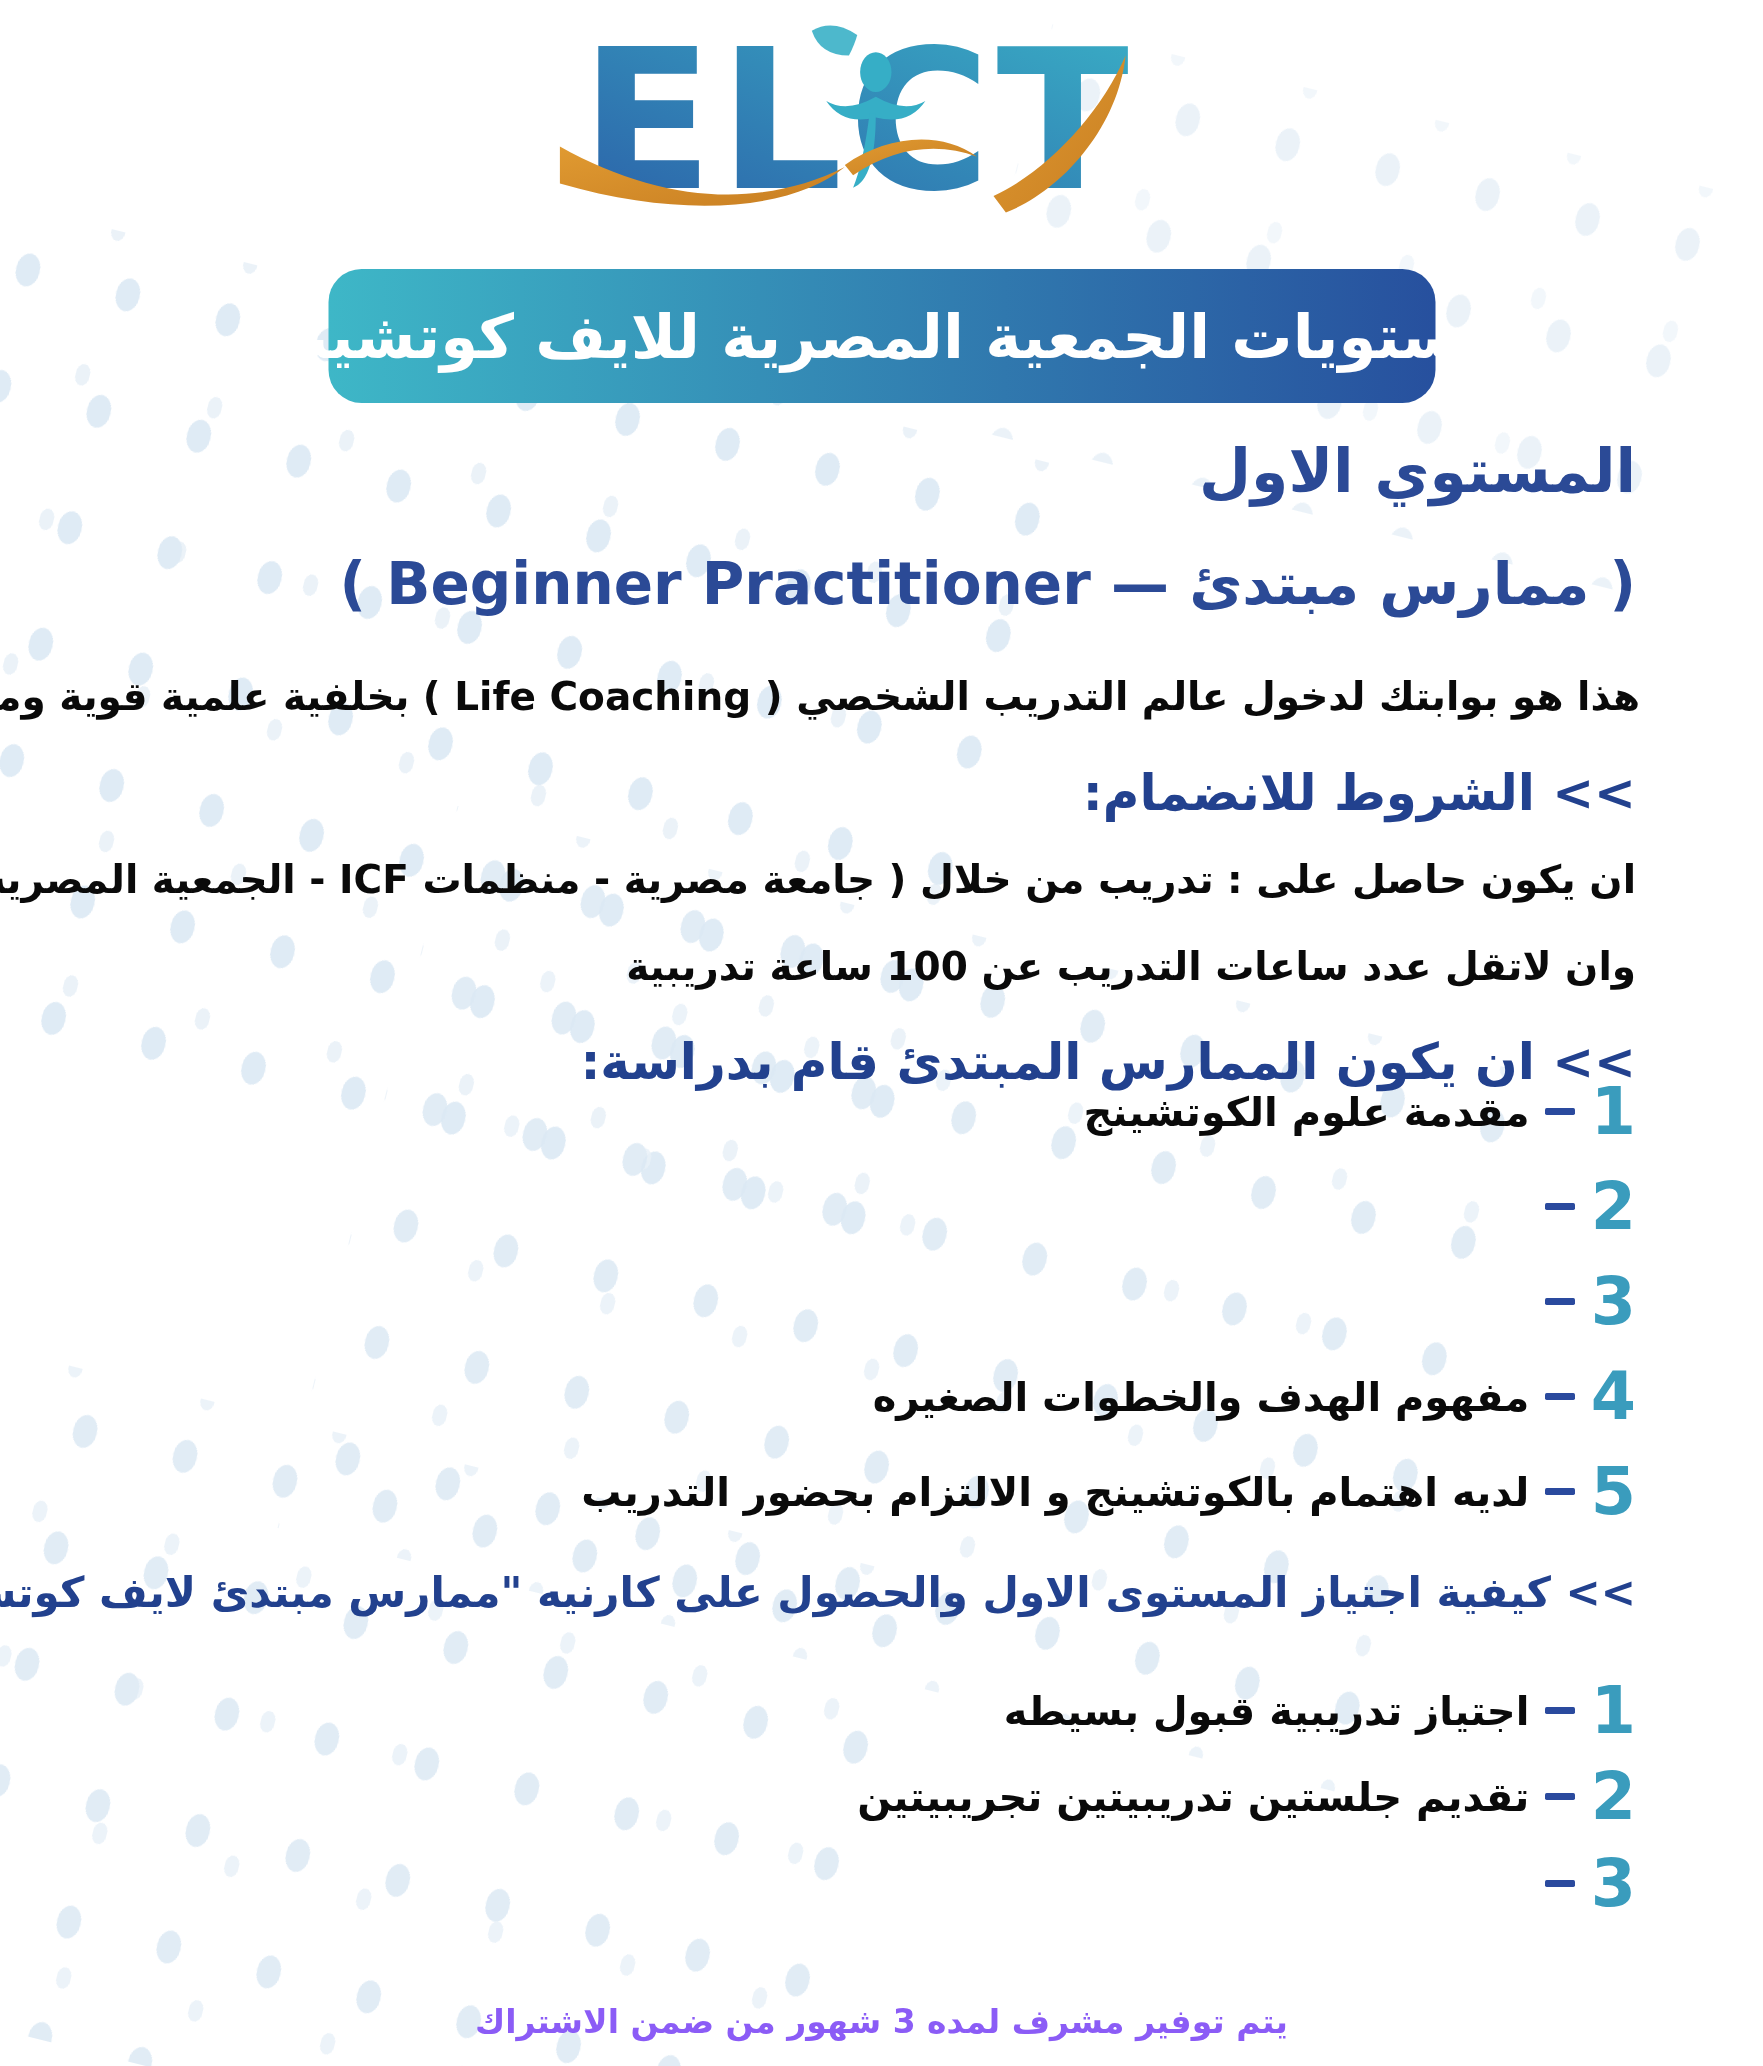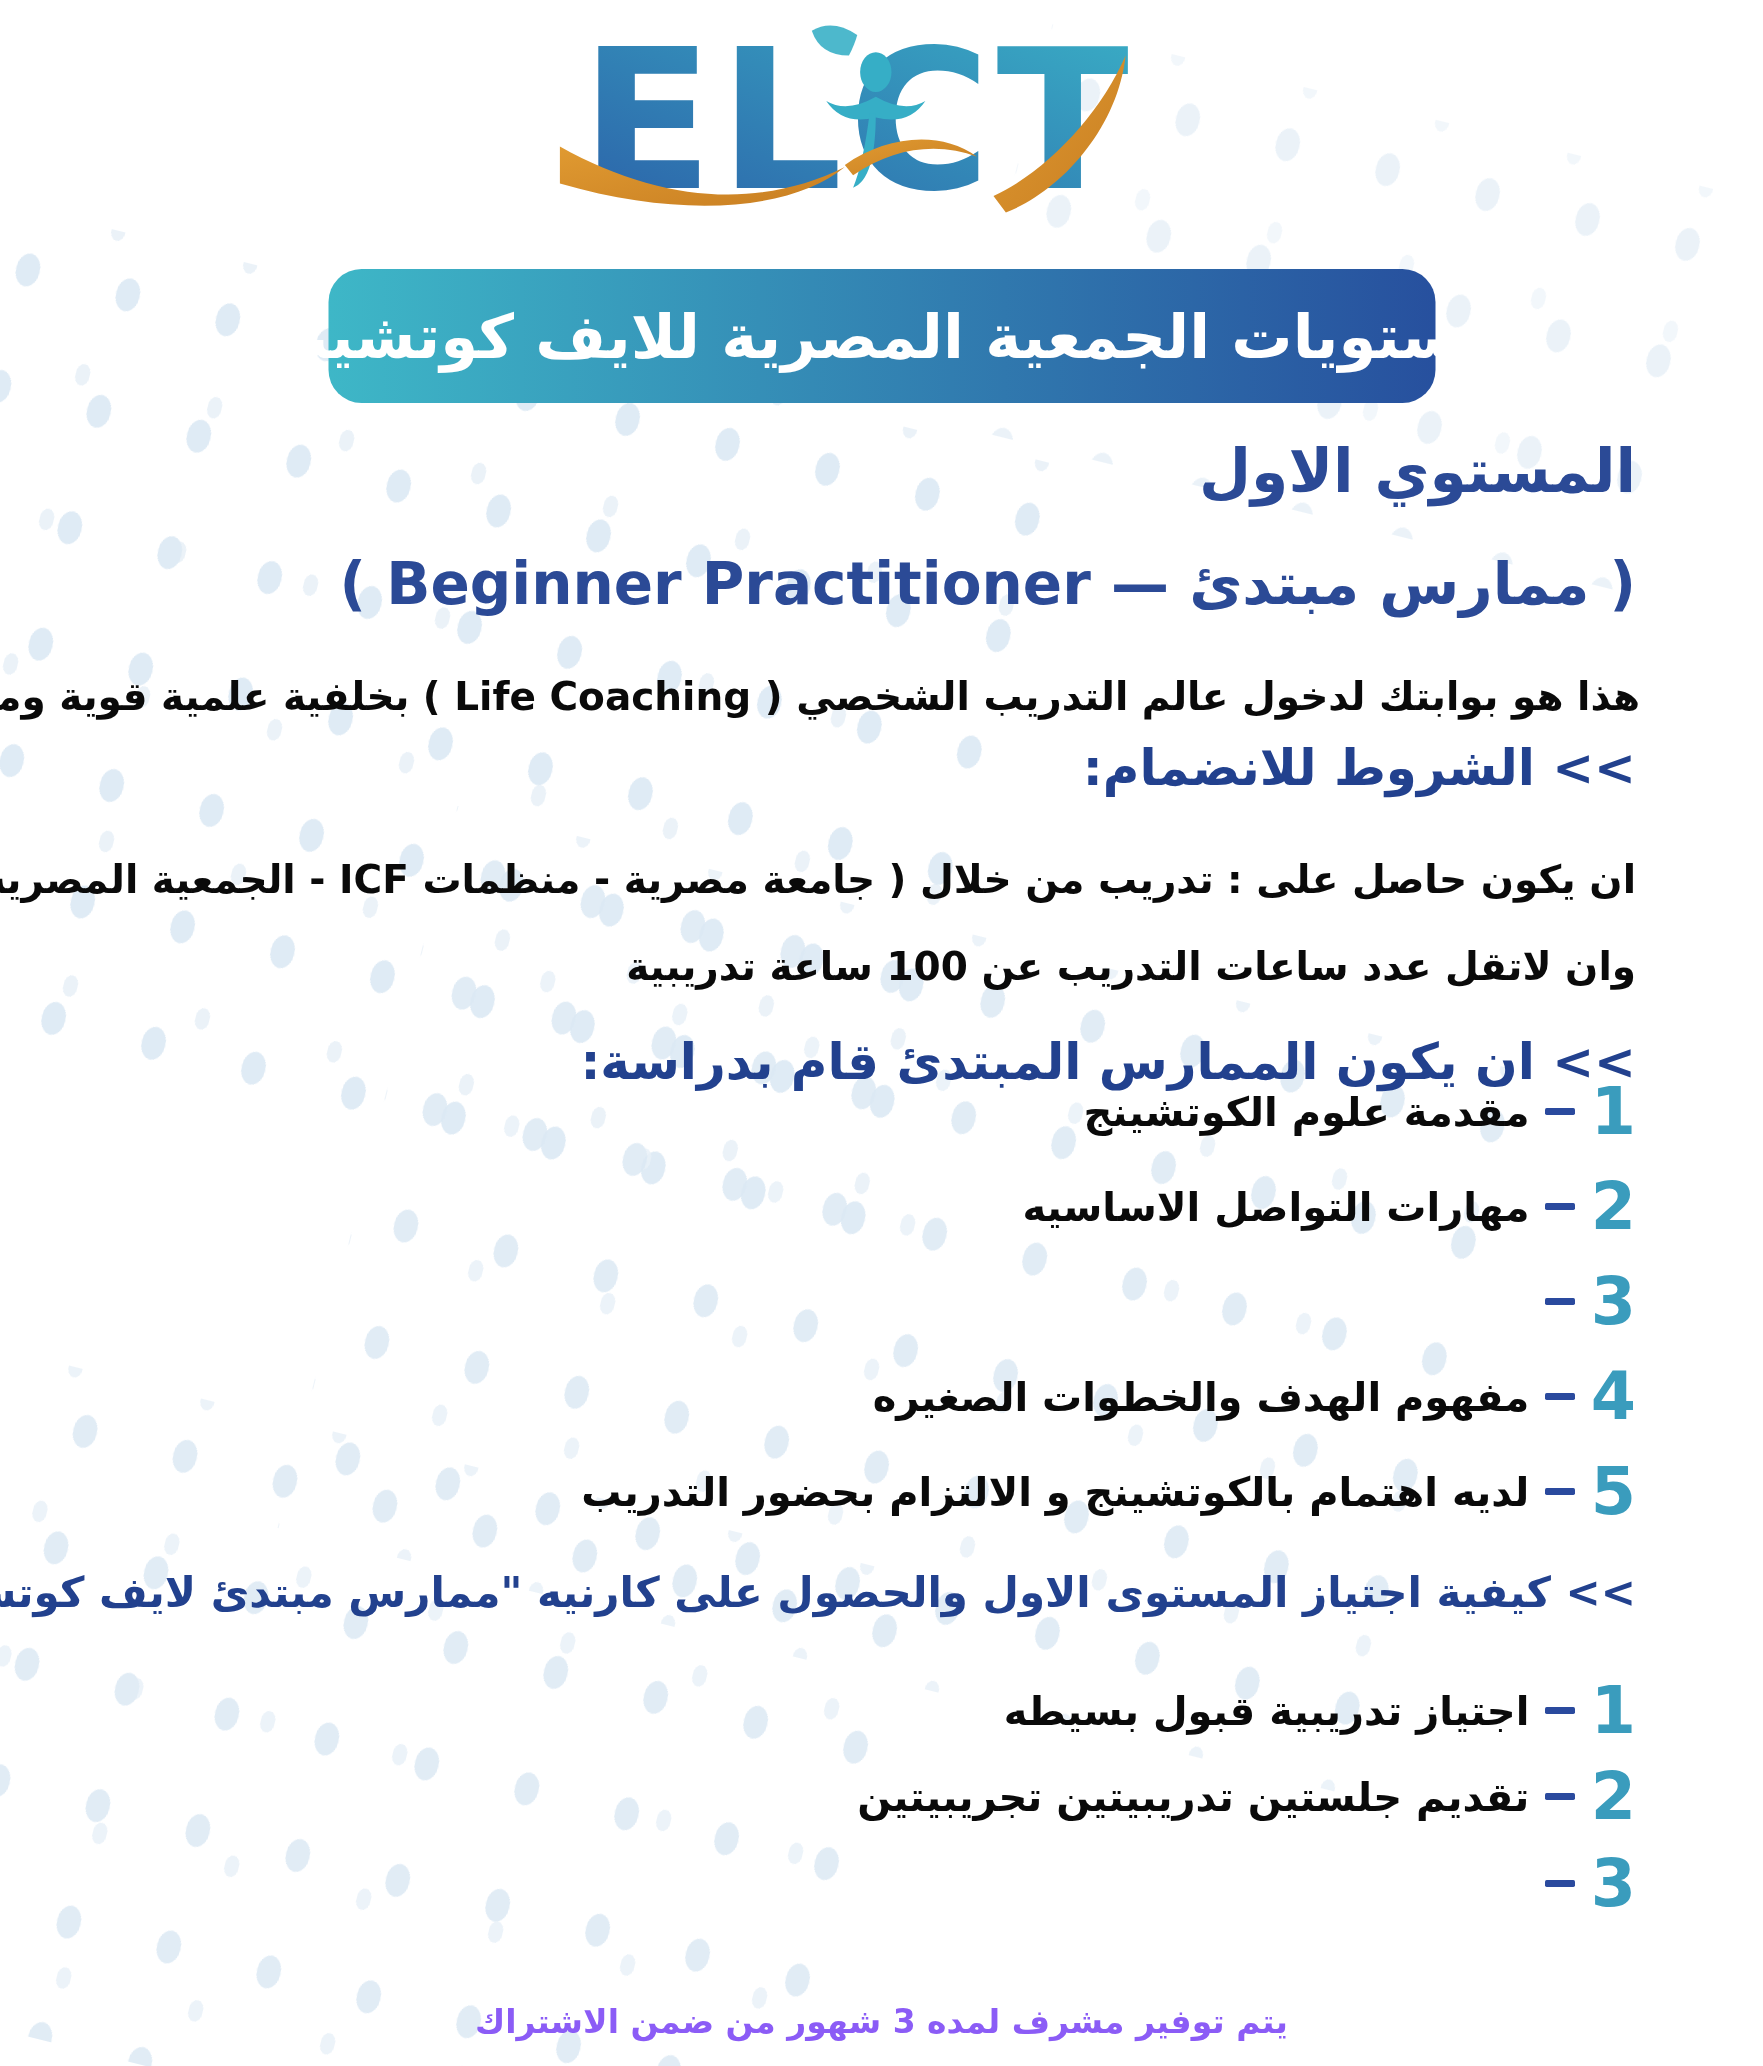--- a/index.html
+++ b/index.html
@@ -26,21 +26,21 @@
   .banner{top:269px;left:50%;transform:translateX(-50%);width:1107px;height:134px;
     border-radius:33px;background:linear-gradient(90deg,#3eb7c7 0%,#27509e 100%);
     display:flex;align-items:center;justify-content:center;}
   .banner span{color:#ffffff;font-weight:bold;font-size:61px;direction:rtl;white-space:nowrap;}
 
   .rtl{direction:rtl;text-align:right;}
   .lvl-title{top:436px;right:127px;font-size:60px;font-weight:bold;color:#2b4a96;margin:0;white-space:nowrap;}
   .lvl-sub{top:550px;right:127px;font-size:58px;font-weight:bold;color:#2b4a96;margin:0;white-space:nowrap;text-align:right;}
   .intro{top:674px;right:123px;font-size:39px;font-weight:bold;color:#0a0a0a;margin:0;white-space:nowrap;}
   .sec{font-size:50px;font-weight:bold;color:#22418e;margin:0;white-space:nowrap;}
-  .join-h{top:739px;right:127px;}
+  .join-h{top:764px;right:127px;}
   .bodyln{font-size:39px;font-weight:bold;color:#0a0a0a;margin:0;white-space:nowrap;}
   .ln1{top:857px;right:127px;}
   .ln2{top:944px;right:127px;}
   .study-h{top:1033px;right:127px;}
   .pass-h{top:1568px;right:127px;font-size:42px;}
 
   .li{right:127px;display:flex;direction:rtl;align-items:center;white-space:nowrap;}
   .li .num{font-size:65px;font-weight:bold;color:#3a9cbd;line-height:1;}
   .li .dash{width:30px;height:6.6px;background:#2a4a9e;border-radius:1.7px;margin:0 15.7px;flex:none;}
   .li .txt{font-size:40px;font-weight:bold;color:#0a0a0a;}
@@ -102,21 +102,20 @@
   <h3 class="z rtl sec study-h">&gt;&gt; ان يكون الممارس المبتدئ قام بدراسة:</h3>
 
   <div class="z li s1">
     <span class="num">1</span>
     <span class="dash"></span>
     <span class="txt">مقدمة علوم الكوتشينج</span>
   </div>
   <div class="z li s2">
     <span class="num">2</span>
     <span class="dash"></span>
-    <span class="txt">مهارات التواصل الاساسيه</span>
   </div>
   <div class="z li s3">
     <span class="num">3</span>
     <span class="dash"></span>
   </div>
   <div class="z li s4">
     <span class="num">4</span>
     <span class="dash"></span>
     <span class="txt">مفهوم الهدف والخطوات الصغيره</span>
   </div>

